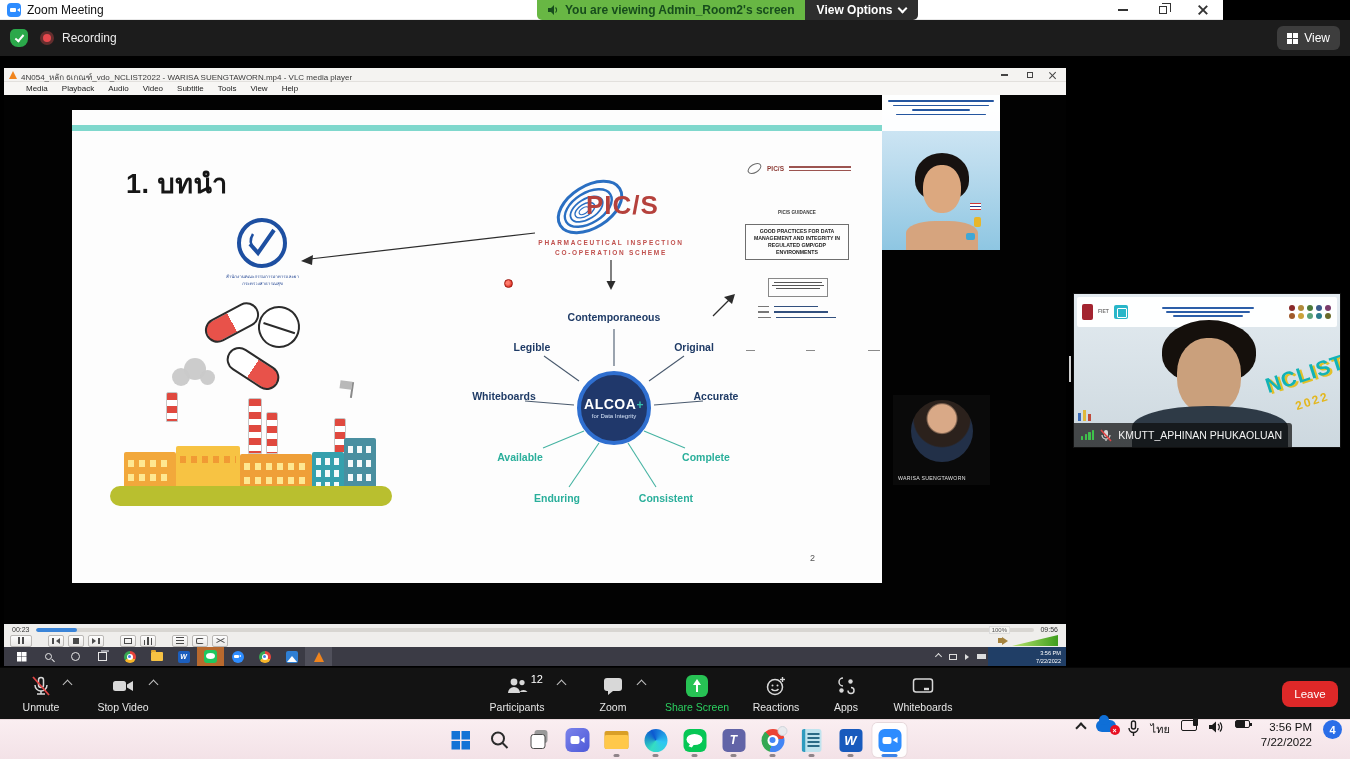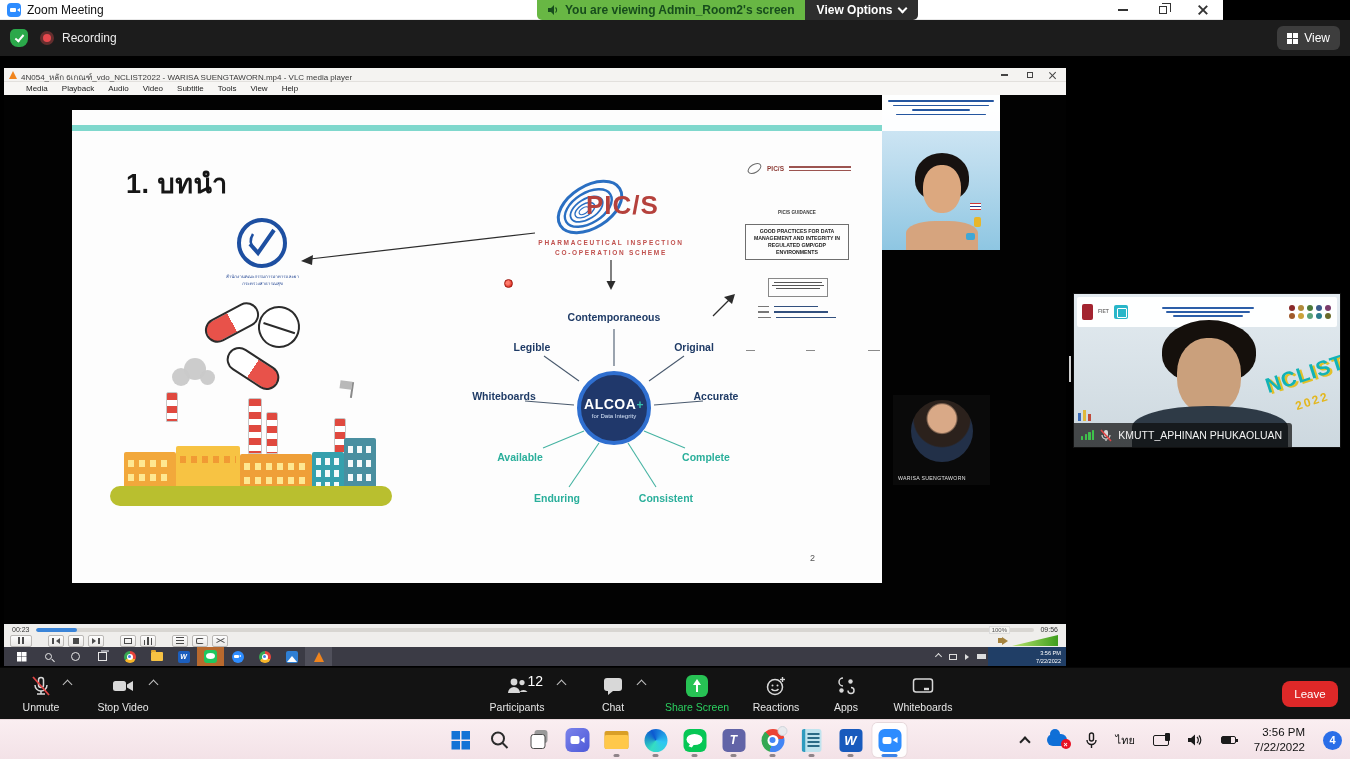--- a/index.html
+++ b/index.html
@@ -194,21 +194,21 @@
 .sig i{width:2.2px;background:#3fc24c;border-radius:.5px}
 
 .ztb{position:absolute;left:0;top:667px;width:1350px;height:52px;background:#131313;border-top:1px solid #060606;z-index:10}
 .tbu{position:absolute;top:7px;display:flex;flex-direction:column;align-items:center;gap:4px;font-size:10.5px;color:#e6e6e6}
 .ticon{height:22px;display:flex;align-items:center;justify-content:center;position:relative}
 .chev{position:absolute;top:13px;width:7px;height:7px;border-left:1.6px solid #c2c2c2;border-top:1.6px solid #c2c2c2;transform:rotate(45deg)}
 .share-ic{width:22px;height:22px;background:#27c254;border-radius:6px;position:relative}
 .share-ic:before{content:"";position:absolute;left:6.5px;top:4px;width:0;height:0;border-left:4.5px solid transparent;border-right:4.5px solid transparent;border-bottom:6px solid #fff}
 .share-ic:after{content:"";position:absolute;left:9.8px;top:9px;width:2.4px;height:8px;background:#fff}
 .tbu.green{color:#2bd160}
-.cnt{position:absolute;right:-14px;top:-2px;font-size:14px;color:#fff}
+.cnt{position:absolute;right:-14px;top:-2px;font-size:11px;color:#fff}
 .leave{position:absolute;right:12px;top:13px;width:56px;height:26px;background:#de2828;border:none;border-radius:8px;color:#fff;font-size:11.5px;display:flex;align-items:center;justify-content:center;font-family:"Liberation Sans",sans-serif}
 
 .wtask{position:absolute;left:0;top:719px;width:1350px;height:40px;background:linear-gradient(#faeef1,#f3e2e7);border-top:1px solid #eadadd;z-index:10}
 .wt-center{position:absolute;left:50%;top:3px;transform:translateX(-50%);display:flex;gap:5px}
 .wtile{width:34px;height:34px;border-radius:5px;display:flex;align-items:center;justify-content:center;position:relative}
 .wtile.active{background:rgba(255,255,255,.9);box-shadow:0 0 0 1px #e6d8db}
 .dash{position:absolute;bottom:0;left:50%;transform:translateX(-50%);width:6px;height:3px;border-radius:2px;background:#8f8489}
 .dash.blue{width:16px;background:#3b82e8}
 .w-start{width:19px;height:19px;background:linear-gradient(#1273d6,#1273d6),linear-gradient(#1273d6,#1273d6),linear-gradient(#1273d6,#1273d6),linear-gradient(#1273d6,#1273d6);background-size:8.5px 8.5px;background-position:0 0,10.5px 0,0 10.5px,10.5px 10.5px;background-repeat:no-repeat}
 .w-tv{position:relative;width:16px;height:16px}
@@ -228,21 +228,21 @@
 .w-chrome{width:23px;height:23px;border-radius:50%;background:conic-gradient(from -40deg,#ea4335 0 33%,#4285f4 33% 66%,#34a853 66%);position:relative}
 .w-chrome i{position:absolute;left:6px;top:6px;width:11px;height:11px;border-radius:50%;background:#fff}
 .w-chrome b{position:absolute;left:8.2px;top:8.2px;width:6.6px;height:6.6px;border-radius:50%;background:#4285f4}
 .w-chrome u{position:absolute;right:-3px;top:-3px;width:10px;height:10px;border-radius:50%;background:#e8eaed;border:1px solid #cfd4da}
 .w-note{width:20px;height:23px;background:#bfe3ee;border-left:4px solid #2f9bbf;border-radius:3px;display:flex;flex-direction:column;gap:2.5px;justify-content:center;padding:0 2px}
 .w-note i{height:1.6px;background:#2a6b86}
 .w-word{width:23px;height:23px;background:#185abd;border-radius:4px;color:#fff;font-size:13px;font-weight:bold;display:flex;align-items:center;justify-content:center}
 .w-zoom{width:23px;height:23px;background:#2d8cff;border-radius:6px;position:relative}
 .w-zoom:before{content:"";position:absolute;left:4px;top:8px;width:9px;height:7px;background:#fff;border-radius:2px}
 .w-zoom:after{content:"";position:absolute;left:14px;top:8.6px;width:0;height:0;border-right:5px solid #fff;border-top:3px solid transparent;border-bottom:3px solid transparent}
-.wtray{position:absolute;right:8px;top:0;height:40px;display:flex;align-items:center;gap:18px}
+.wtray{position:absolute;right:8px;top:0;height:40px;display:flex;gap:11px}
 .t-car{width:8px;height:8px;border-left:2px solid #222;border-top:2px solid #222;transform:rotate(45deg);margin-top:4px}
 .t-cloud{position:relative;width:20px;height:12px;background:#0f6fd7;border-radius:8px}
 .t-cloud:before{content:"";position:absolute;left:3px;top:-5px;width:10px;height:10px;background:#0f6fd7;border-radius:50%}
 .t-cloud u{position:absolute;right:-4px;bottom:-3px;width:10px;height:10px;background:#e81123;border-radius:50%;color:#fff;font-size:7px;font-weight:bold;display:flex;align-items:center;justify-content:center;text-decoration:none}
 .t-lang{font-size:11px;color:#111}
 .t-clock{font-size:11.5px;color:#111;text-align:right;line-height:1.3}
 .t-badge{width:19px;height:19px;border-radius:50%;background:#2a6ee8;color:#fff;font-size:11px;font-weight:bold;display:flex;align-items:center;justify-content:center}
 .t-mon{width:16px;height:11px;border:1.6px solid #1b1b1b;border-radius:2px;position:relative}
 .t-mon:before{content:"";position:absolute;right:-2px;top:-3px;width:5px;height:8px;background:#1b1b1b;border-radius:1px}
 .t-bat{width:15px;height:8px;border:1.4px solid #1b1b1b;border-radius:2px;position:relative;background:linear-gradient(90deg,#1b1b1b 0 70%,transparent 70%)}
@@ -701,21 +701,21 @@
   </div>
   <i class="chev" style="left:558px"></i>
 
   <div class="tbu" style="left:585px;width:56px">
     <span class="ticon">
       <svg width="22" height="22" viewBox="0 0 22 22">
         <rect x="2" y="3" width="18" height="13" rx="3" fill="#d8d8d8"></rect>
         <polygon points="6,16 6,20 11,16" fill="#d8d8d8"></polygon>
       </svg>
     </span>
-    <span>Chat</span>
+    <span>Zoom</span>
   </div>
   <i class="chev" style="left:638px"></i>
 
   <div class="tbu green" style="left:655px;width:84px">
     <span class="ticon">
         <i class="share-ic"></i>
       </span>
     <span>Share Screen</span>
   </div>
 

